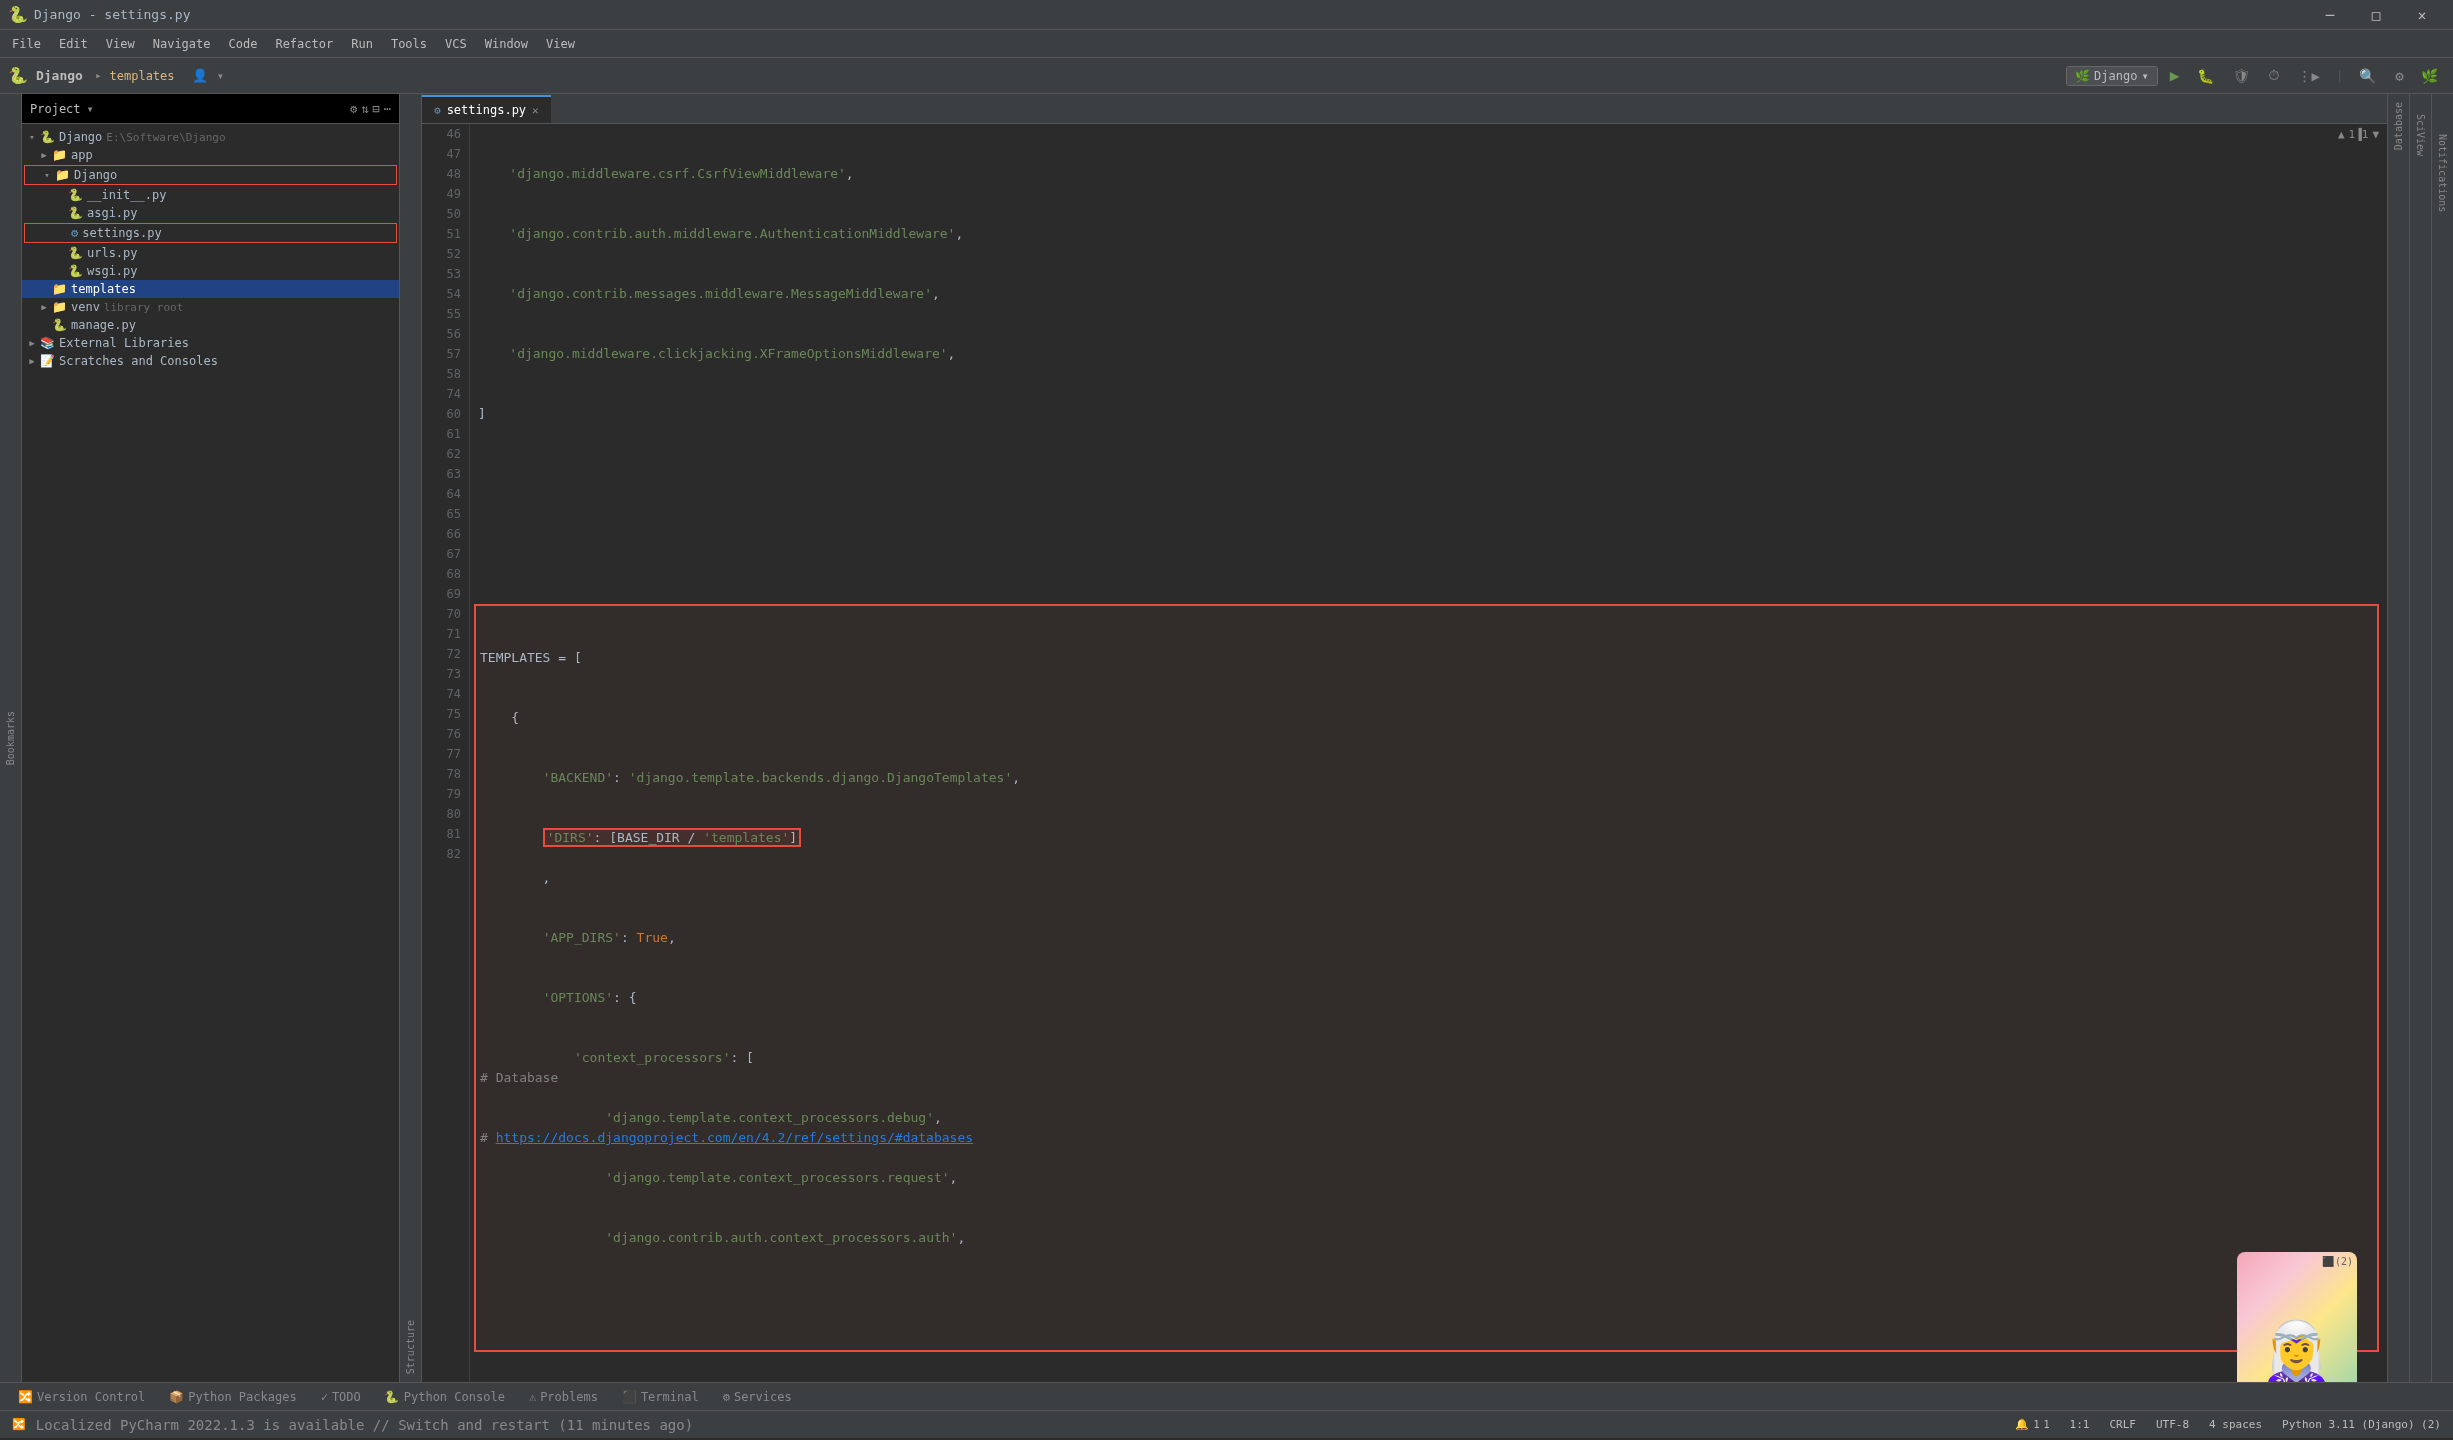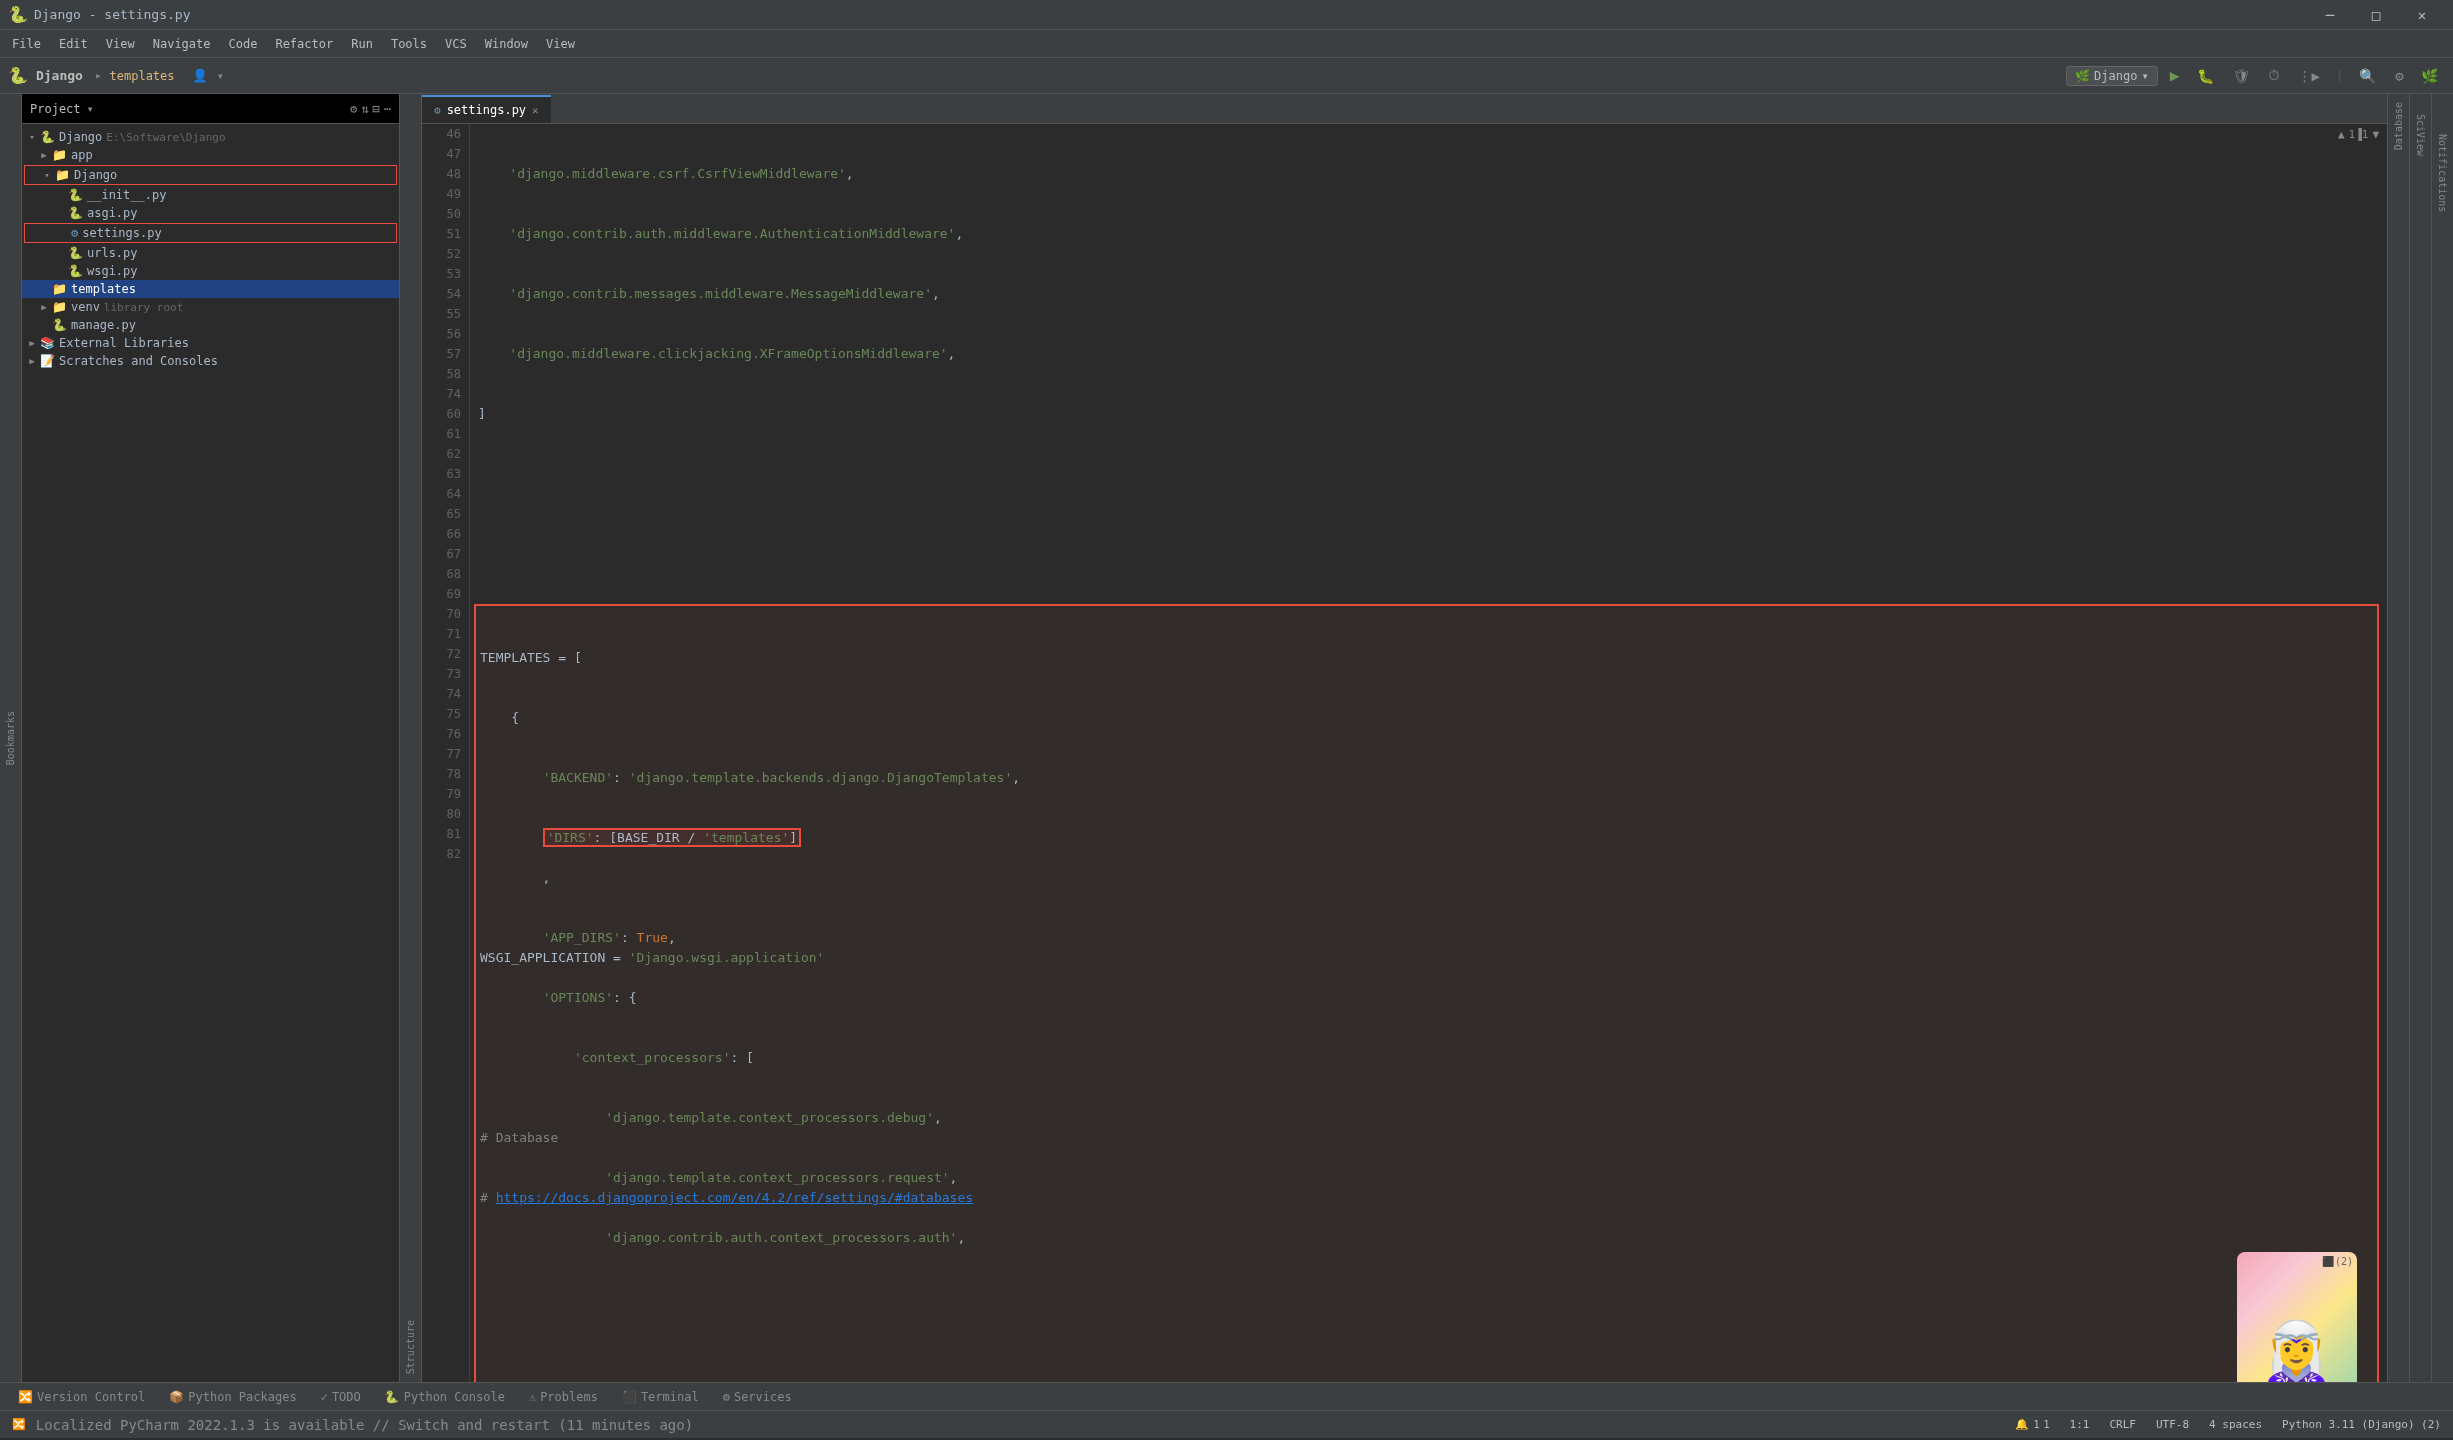--- a/index.html
+++ b/index.html
@@ -648,21 +648,20 @@
           <span class="code-line">                <span class="str">'django.contrib.auth.context_processors.auth'</span>,</span>
           
           
           
           
           
           
           
         </span>
         <span class="code-line"></span>
-        <span class="code-line"><span class="var">WSGI_APPLICATION</span> = <span class="str">'Django.wsgi.application'</span></span>
         <span class="code-line"></span>
         <span class="code-line"></span>
         <span class="code-line"><span class="comment"># Database</span></span>
         <span class="code-line"><span class="comment"># <a href="#" style="color:#287bde;">https://docs.djangoproject.com/en/4.2/ref/settings/#databases</a></span></span>
         <span class="code-line"></span>
         
         
         
         
         

